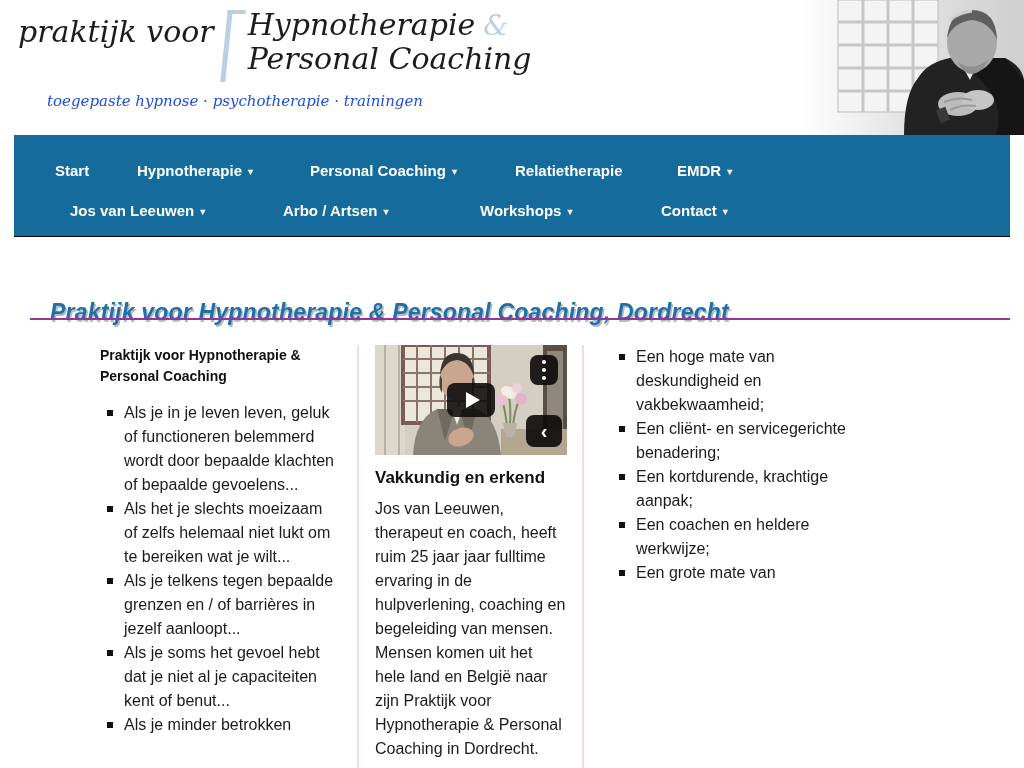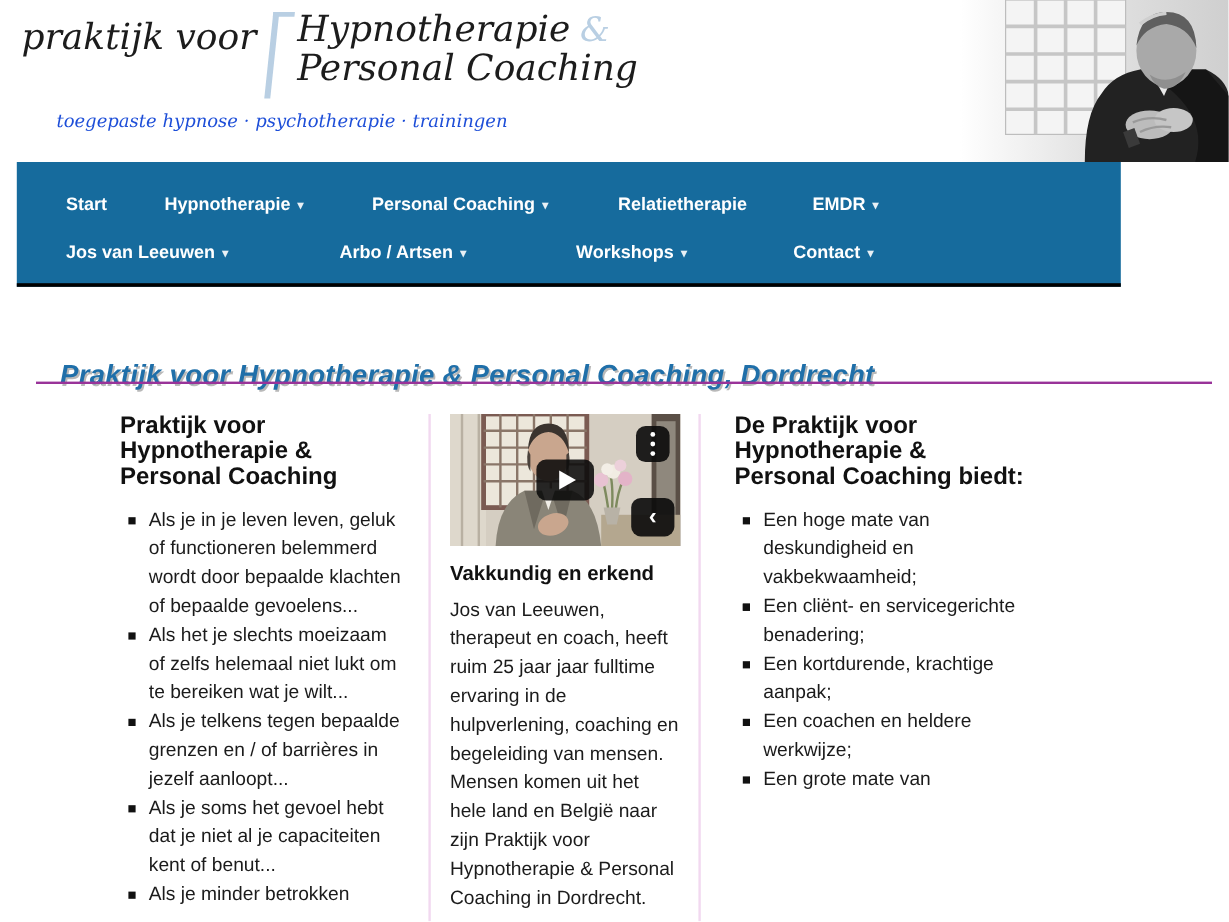--- a/index.html
+++ b/index.html
@@ -15,40 +15,40 @@
   .bracket{display:inline-block;width:13px;height:68px;border-left:5px solid #b9cfe3;
            border-top:4px solid #b9cfe3;margin:2px 6px 0 10px;transform:skewX(-6deg);}
   .logo-lines{display:flex;flex-direction:column;line-height:33px;}
   .logo-line{font-family:"DejaVu Serif",serif;font-style:italic;font-size:30px;color:#1c1c1c;}
   .amp{color:#b9cfe3;font-size:28px;margin-left:8px;}
   .tagline{position:absolute;left:47px;top:92px;font-family:"DejaVu Serif",serif;
            font-style:italic;font-size:15px;color:#1d4ed8;}
   .header-photo{position:absolute;right:0;top:0;width:224px;height:135px;}
 
   
-  .nav{position:absolute;left:14px;top:135px;width:920px;height:101px;background:#166b9d;
-       border-bottom:3px solid #000000;}
+  .nav{position:absolute;left:14px;top:135px;width:996px;height:101px;background:#166b9d;
+       border-bottom:1px solid #000000;}
   .nav a{position:absolute;color:#fff;font-weight:bold;font-size:15px;text-decoration:none;
          white-space:nowrap;line-height:20px;cursor:pointer;}
   .nav a .caret{font-size:10px;margin-left:6px;opacity:.9;position:relative;top:-1px;}
   .r1{top:26px;} .r2{top:66px;}
   .n-start{left:41px;} .n-hypno{left:123px;} .n-pc{left:296px;} .n-relatie{left:501px;} .n-emdr{left:663px;}
-  .n-jos{left:41px;} .n-arbo{left:269px;} .n-work{left:466px;} .n-contact{left:647px;}
+  .n-jos{left:56px;} .n-arbo{left:269px;} .n-work{left:466px;} .n-contact{left:647px;}
 
   
   .page-title{margin:12px;position:absolute;left:38px;top:287px;
       font-size:23px;font-weight:bold;font-style:italic;color:#1f6fa9;
       text-shadow:1.5px 1.5px 0 #b9b9b9;letter-spacing:.2px;white-space:nowrap;}
   .title-rule{position:absolute;left:30px;top:318px;width:980px;height:0;
       border-top:2px solid #993399;}
 
   
   .columns{position:absolute;left:0;top:345px;width:1024px;display:flex;align-items:stretch;
            padding-left:100px;box-sizing:border-box;height:423px;}
-  .col-h{font-size:20px;font-weight:bold;line-height:21px;margin:0 0 14px 0;color:#111;}
+  .col-h{font-size:14px;font-weight:bold;line-height:21px;margin:0 0 14px 0;color:#111;}
   .col{font-size:16px;line-height:24px;}
   .col-left{width:240px;flex:none;}
   .col-mid{width:192px;flex:none;margin-left:16px;}
   .col-right{width:245px;flex:none;margin-left:28px;}
   .vdiv{flex:none;width:2px;background:#f2d9f0;}
   .vd1{margin-left:17px;}
   .vd2{margin-left:15px;}
 
   ul.blist{list-style:none;margin:0;padding:0;}
   ul.blist li{position:relative;padding-left:24px;}
@@ -220,21 +220,20 @@
             <span>‹</span>
           </div>
       </div>
       <h2 class="mid-head">Vakkundig en erkend</h2>
       <p class="mid-par">Jos van Leeuwen, therapeut en coach, heeft ruim 25 jaar jaar fulltime ervaring in de hulpverlening, coaching en begeleiding van mensen. Mensen komen uit het hele land en België naar zijn Praktijk voor Hypnotherapie &amp; Personal Coaching in Dordrecht.</p>
     </div>
 
     <div class="vdiv vd2"></div>
 
     <div class="col col-right">
-      <h2 class="col-h">De Praktijk voor Hypnotherapie &amp; Personal Coaching biedt:</h2>
       <ul class="blist">
         <li><span class="sq"></span><span>Een hoge mate van deskundigheid en vakbekwaamheid;</span></li>
         <li><span class="sq"></span></li>
         <li><span class="sq"></span><span>Een cliënt- en servicegerichte benadering;</span></li>
         <li><span class="sq"></span><span>Een kortdurende, krachtige aanpak;</span></li>
         <li><span class="sq"></span><span>Een coachen en heldere werkwijze;</span></li>
         <li><span class="sq"></span><span>Een grote mate van</span></li>
       </ul>
     </div>
   </div>

